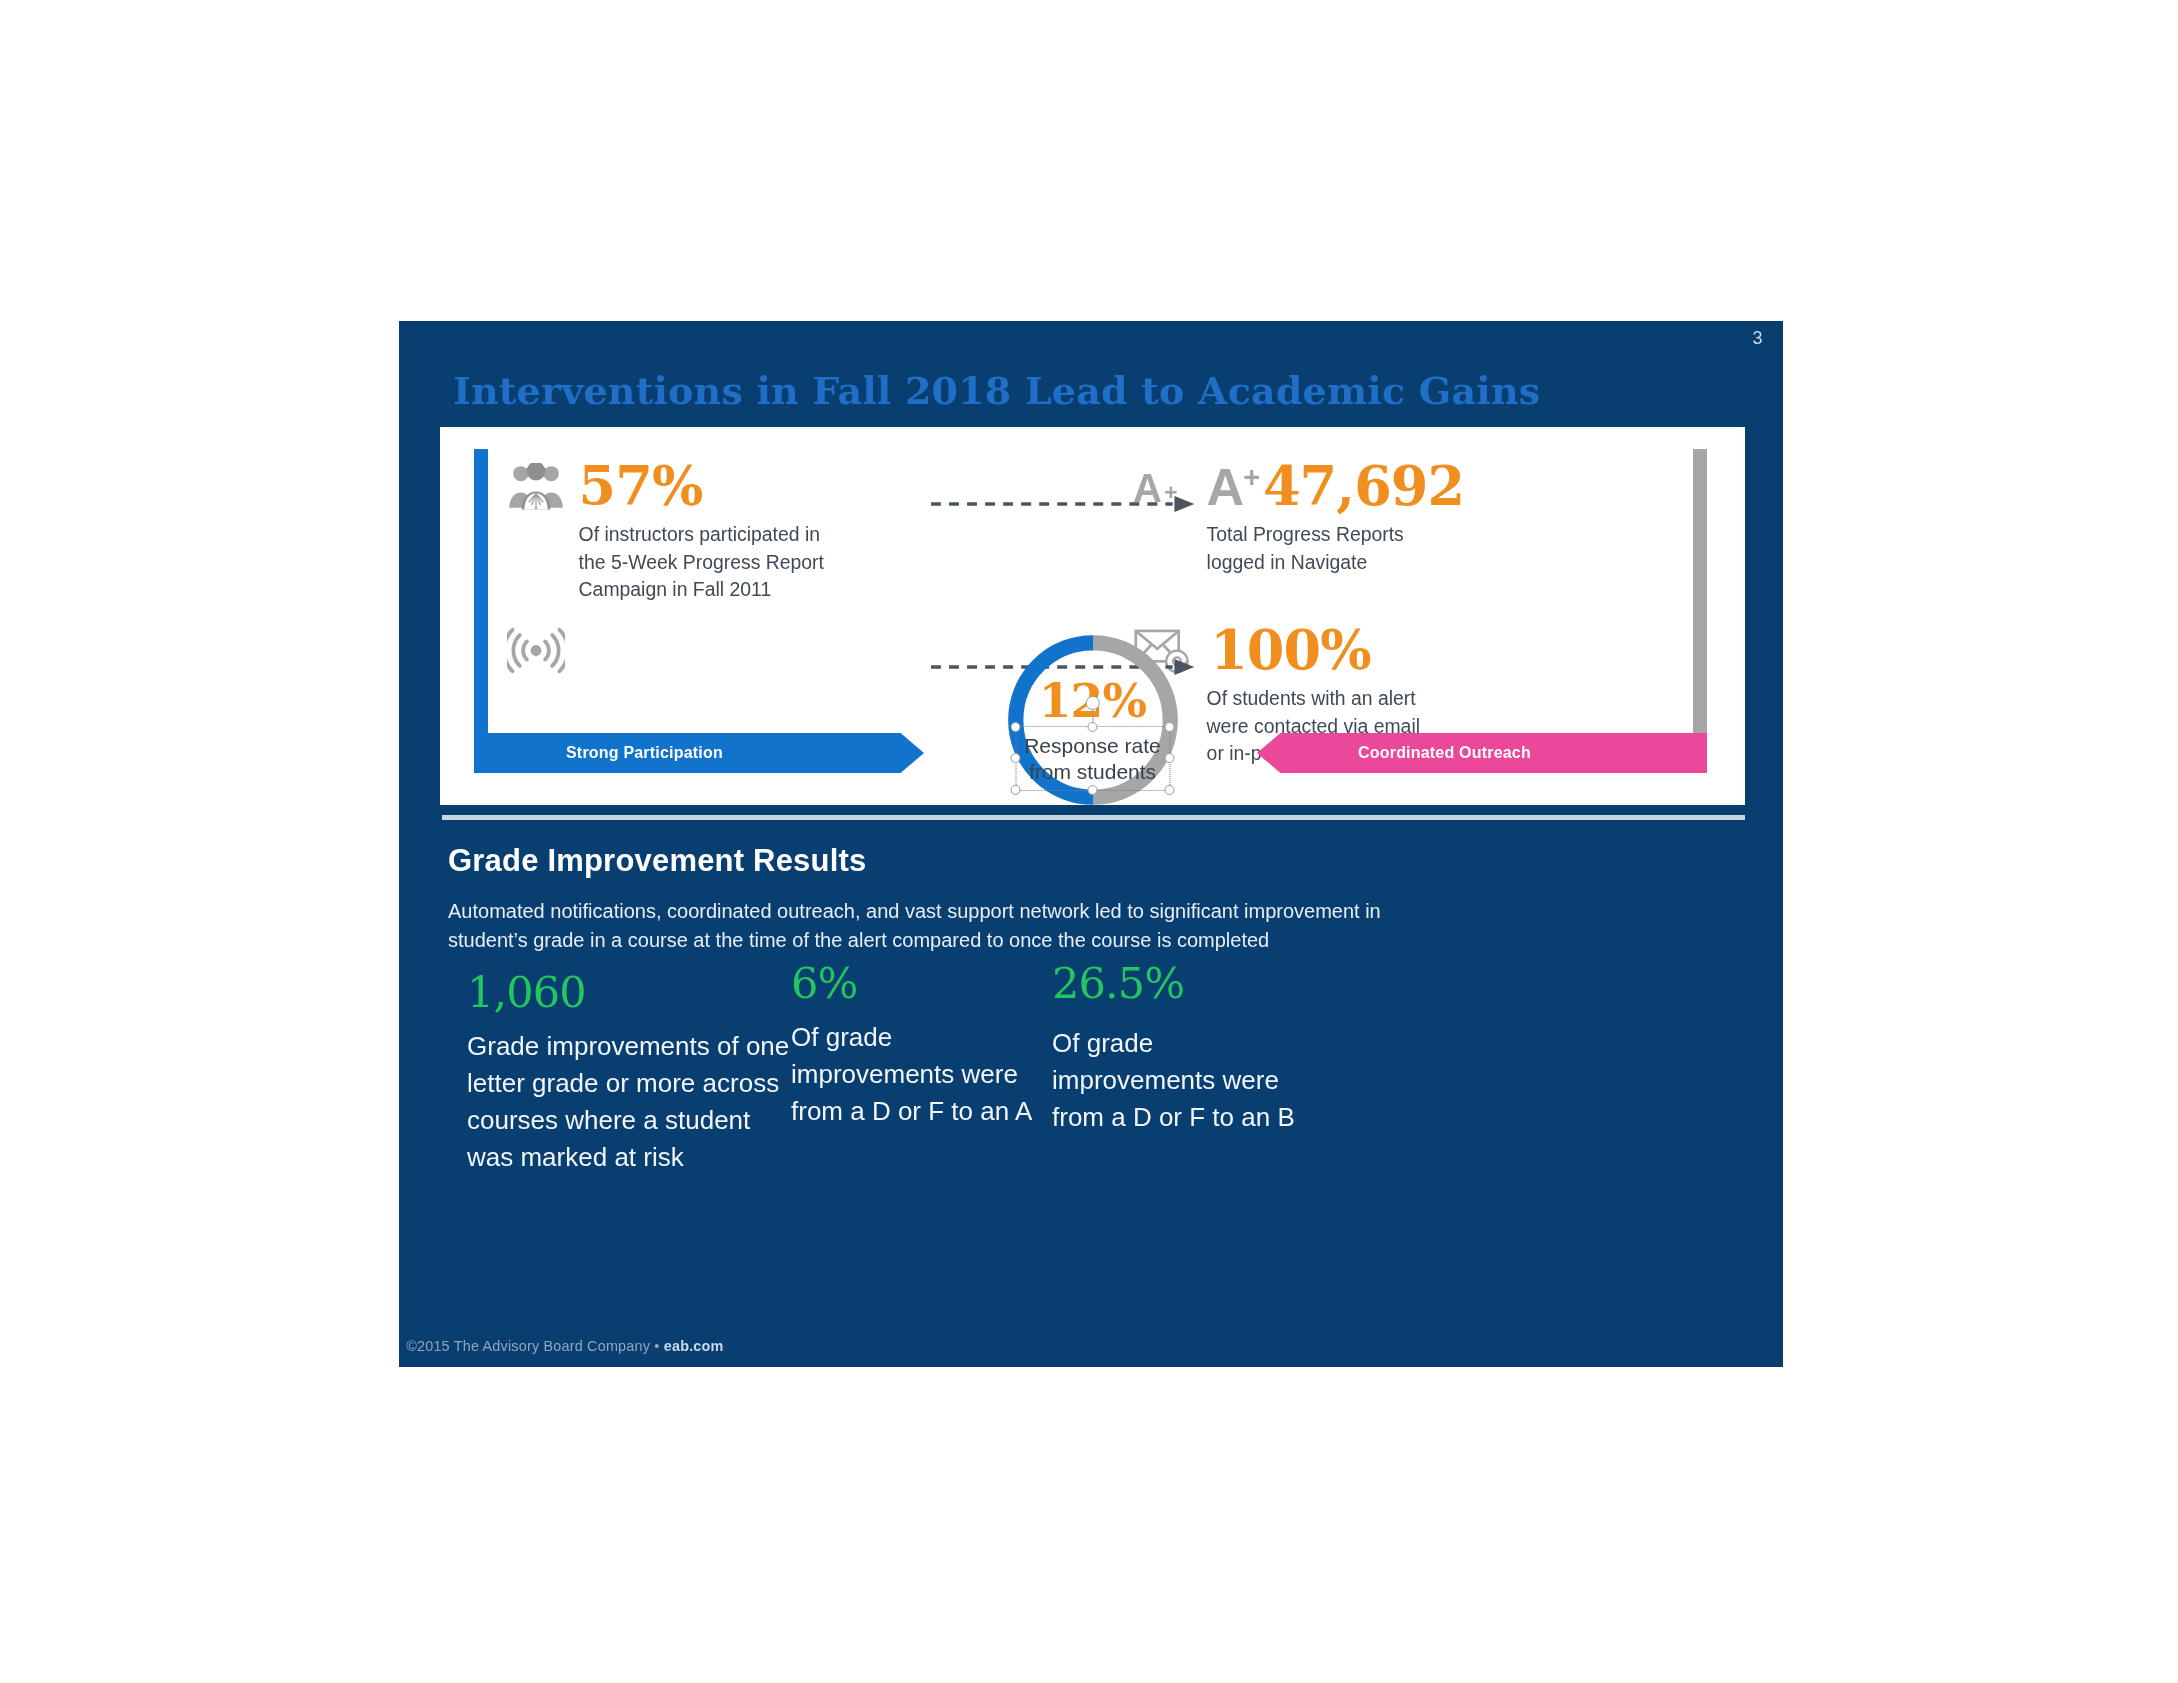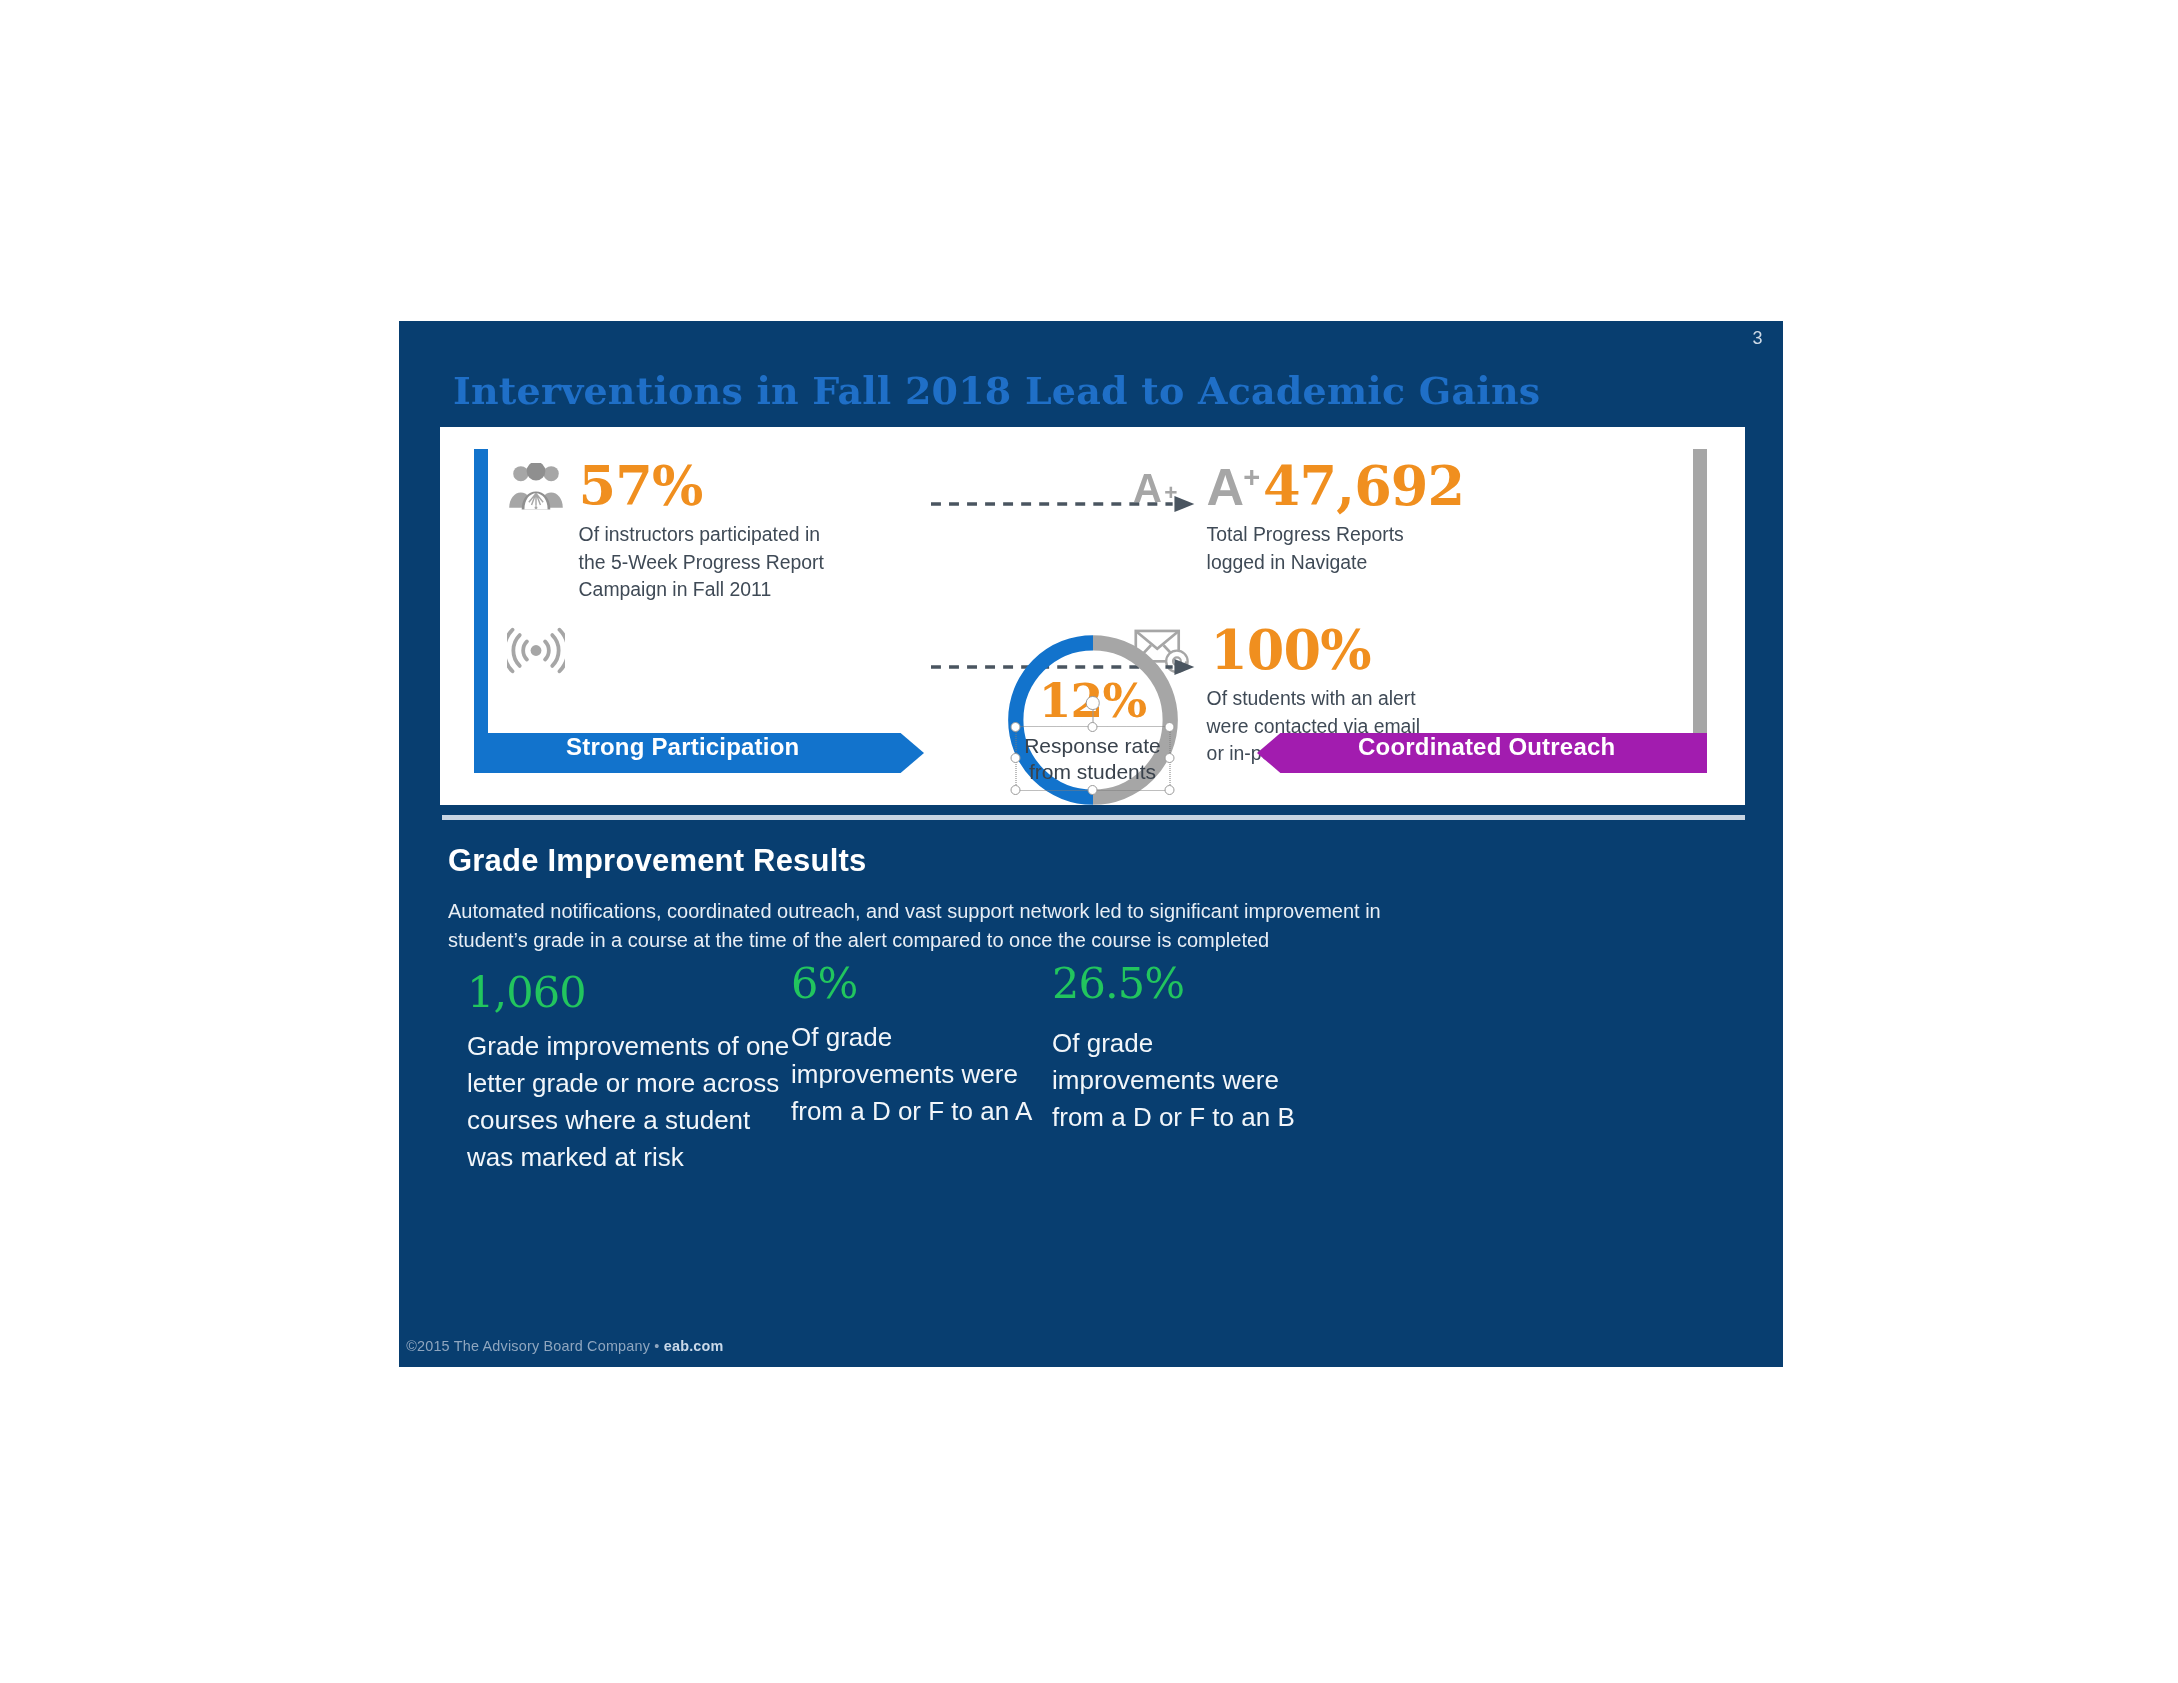--- a/index.html
+++ b/index.html
@@ -129,41 +129,41 @@
   
   .arrow { position: absolute; height: 20px; }
   .arrow-1 { left: 491px; top: 67px;  width: 266px; }
   .arrow-2 { left: 491px; top: 230px; width: 266px; }
 
   
   .chev {
     position: absolute;
     height: 40px;
     display: flex;
-    align-items: flex-start;
-    font-family: "Liberation Sans", sans-serif;
-    font-weight: 700;
-    font-size: 24px;
+    align-items: center;
+    font-family: "Liberation Sans", sans-serif;
+    font-weight: 700;
+    font-size: 16px;
     color: #ffffff;
     letter-spacing: 0.2px;
   }
   .chev-left {
     left: 34px;
     bottom: 32px;
     width: 450px;
     background: #1273CC;
     clip-path: polygon(0 0, calc(100% - 23.4px) 0, 100% 50%, calc(100% - 23.4px) 100%, 0 100%);
     padding-left: 92px;
     box-sizing: border-box;
   }
   .chev-right {
     right: 38px;
     bottom: 32px;
     width: 450px;
-    background: #a21caf;
+    background: #ec4899;
     clip-path: polygon(23.4px 0, 100% 0, 100% 100%, 23.4px 100%, 0 50%);
     padding-left: 101px;
     box-sizing: border-box;
   }
 
   
   .donut {
     position: absolute;
     left: 50%;
     transform: translateX(-50%);

